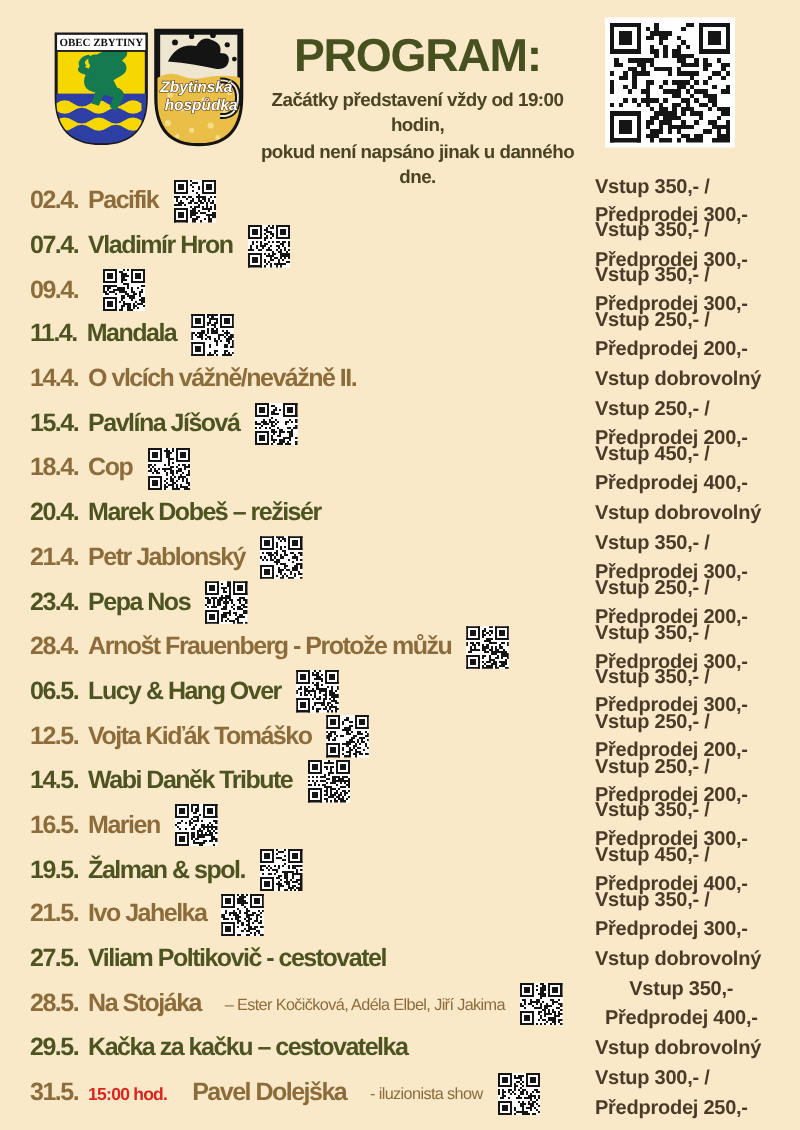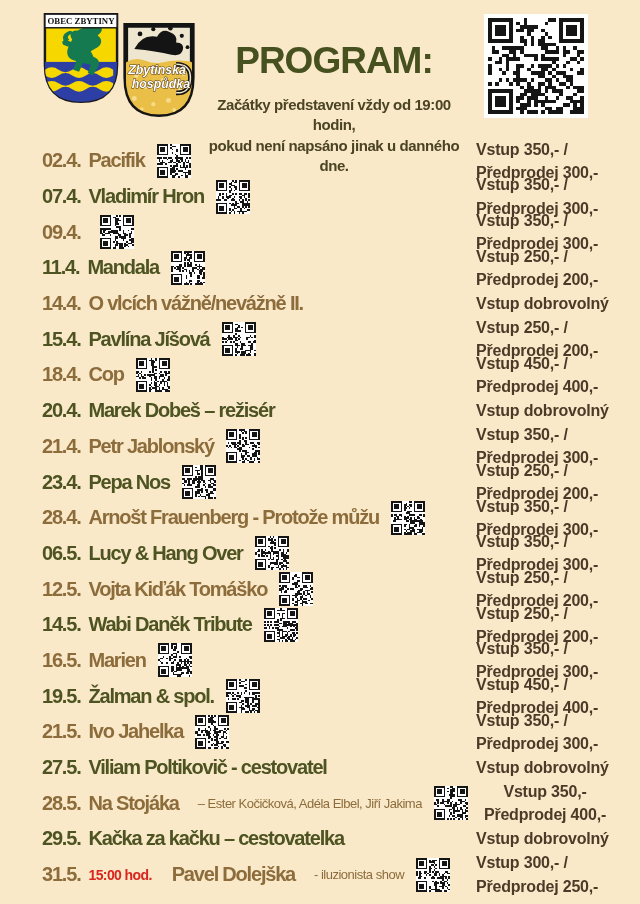--- a/index.html
+++ b/index.html
@@ -5,46 +5,46 @@
   html,body{margin:0;padding:0;}
   .poster{
     position:relative;
     width:640px;height:904px;
     background:var(--background,#f9e9c9);
     font-family:"Liberation Sans",sans-serif;
     overflow:hidden;
   }
   
   .logo{position:absolute;}
-  .logo-obec{left:42px;top:11px;width:78px;height:94px;}
+  .logo-obec{left:42px;top:24px;width:78px;height:94px;}
   .logo-pub{left:121px;top:19px;width:76px;height:102px;}
   .logo svg{display:block;width:100%;height:100%;}
   .title-block{
     position:absolute;left:198px;top:26px;width:272px;text-align:center;
   }
   .program-title{
     font-size:37px;font-weight:800;letter-spacing:-1px;
     color:var(--title-green,#47501f);
-    margin:16px;line-height:1;
+    margin:0;line-height:1;
   }
   .subtitle{
     margin-top:8px;
     font-size:15px;font-weight:700;letter-spacing:-0.4px;line-height:1.35;
     color:var(--subtitle,#4a4424);
   }
   .qr-big{
     position:absolute;left:484px;top:14px;width:104px;height:104px;
     background:#fff;padding:4px;box-sizing:border-box;
   }
   .qr svg{display:block;width:100%;height:100%;}
   
   .event-list{position:absolute;left:0;top:143px;width:640px;}
   .row{
     display:flex;align-items:center;height:35.7px;
-    padding-left:42px;padding-right:4px;box-sizing:border-box;
+    padding-left:24px;padding-right:4px;box-sizing:border-box;
   }
   .row .left{flex:1;display:flex;align-items:center;min-width:0;}
   .brown{color:var(--brown,#8d6c3c);}
   .olive{color:var(--olive,#4d5321);}
   .date,.title{
     font-size:20px;font-weight:800;letter-spacing:-1.2px;white-space:nowrap;
   }
   .date{margin-right:8px;}
   .time{
     font-size:14px;font-weight:800;letter-spacing:-0.6px;white-space:nowrap;

